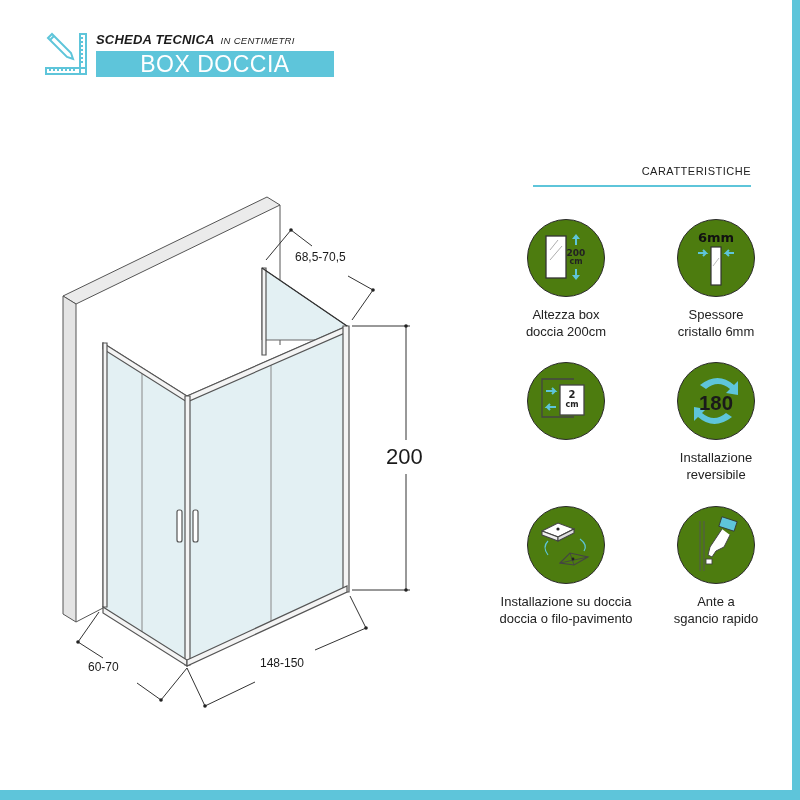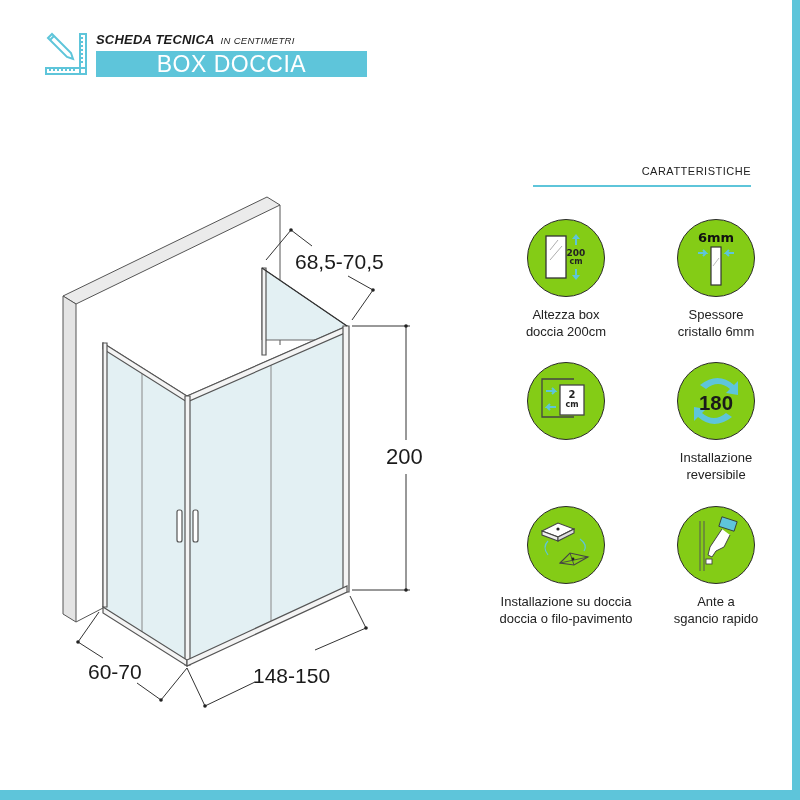--- a/index.html
+++ b/index.html
@@ -5,31 +5,31 @@
   html, body { margin:0; padding:0; }
   body { width:800px; height:800px; background:#ffffff; position:relative; overflow:hidden;
          font-family:"Liberation Sans", "DejaVu Sans", sans-serif; color:#222; }
   .edge-right { position:absolute; left:792px; top:0; width:8px; height:800px; background:#5ec5da; }
   .edge-bottom { position:absolute; left:0; top:790px; width:800px; height:10px; background:#5ec5da; }
 
   .header { position:absolute; left:44px; top:30px; width:300px; height:50px; }
   .header-icon { position:absolute; left:0; top:2px; width:44px; height:44px; }
   .header-sub { position:absolute; left:52px; top:2px; white-space:nowrap; font-style:italic; font-weight:bold; font-size:13px; letter-spacing:0.2px; color:#1c1c1c; }
   .header-sub .small { font-size:9.5px; font-weight:normal; font-style:italic; margin-left:6px; letter-spacing:0.3px; }
-  .header-band { position:absolute; left:52px; top:21px; width:271px; height:26px; background:#5ec5da; color:#ffffff; font-size:23px; text-align:center; line-height:27px; letter-spacing:0.5px; }
+  .header-band { position:absolute; left:52px; top:21px; width:238px; height:26px; background:#5ec5da; color:#ffffff; font-size:23px; text-align:center; line-height:27px; letter-spacing:0.5px; }
 
   .drawing { position:absolute; left:0; top:0; width:520px; height:800px; }
-  .dim-label { position:absolute; font-size:21px; color:#1a1a1a; white-space:nowrap; }
+  .dim-label { position:absolute; font-size:12px; color:#1a1a1a; white-space:nowrap; }
   .dim-200 { font-size:22px; }
 
   .features-title { position:absolute; left:533px; top:165px; width:218px; text-align:right; font-size:11px; letter-spacing:0.5px; color:#222; }
   .features-rule { position:absolute; left:533px; top:185px; width:218px; height:2px; background:#5ec5da; }
 
   .feature { position:absolute; width:150px; text-align:center; }
-  .feature .circle { width:76px; height:76px; margin:0 auto; border:1.5px solid #2a2a2a; border-radius:50%; position:relative; background:#84cc16; }
+  .feature .circle { width:76px; height:76px; margin:0 auto; border:1.5px solid #2a2a2a; border-radius:50%; position:relative; background:#4d7c0f; }
   .feature .circle svg { position:absolute; left:0; top:0; width:76px; height:76px; }
   .feature .label { margin-top:10px; font-size:13px; line-height:16.5px; color:#222; }
   .feature .label .line { display:block; }
   .feature .label .small { font-size:11px; line-height:14px; display:block; }
 </style>
 </head>
 <body>
 
 <div class="edge-right"></div>
 <div class="edge-bottom"></div>
@@ -121,21 +121,21 @@
     <circle cx="78" cy="642" r="1.8"></circle>
       <circle cx="161" cy="700" r="1.8"></circle>
     <circle cx="205" cy="706" r="1.8"></circle>
       <circle cx="366" cy="628" r="1.8"></circle>
   </g>
 </svg>
 
 <div class="dim-label" style="left:295px; top:250px;">68,5-70,5</div>
 <div class="dim-label dim-200" style="left:386px; top:444px;">200</div>
 <div class="dim-label" style="left:88px; top:660px;">60-70</div>
-<div class="dim-label" style="left:253px; top:656px;margin-top:8px;">148-150</div>
+<div class="dim-label" style="left:260px; top:656px;">148-150</div>
 
 <div class="features-title">CARATTERISTICHE</div>
 <div class="features-rule"></div>
 
 <div class="feature" style="left:491px; top:219px;">
   <div class="circle">
     <svg viewBox="0 0 76 76">
       <rect x="18" y="16" width="20" height="42" fill="#fff" stroke="#333" stroke-width="1.3"></rect>
       <line x1="22" y1="30" x2="30" y2="20" stroke="#999" stroke-width="0.8"></line>
       <line x1="22" y1="40" x2="34" y2="26" stroke="#999" stroke-width="0.8"></line>

